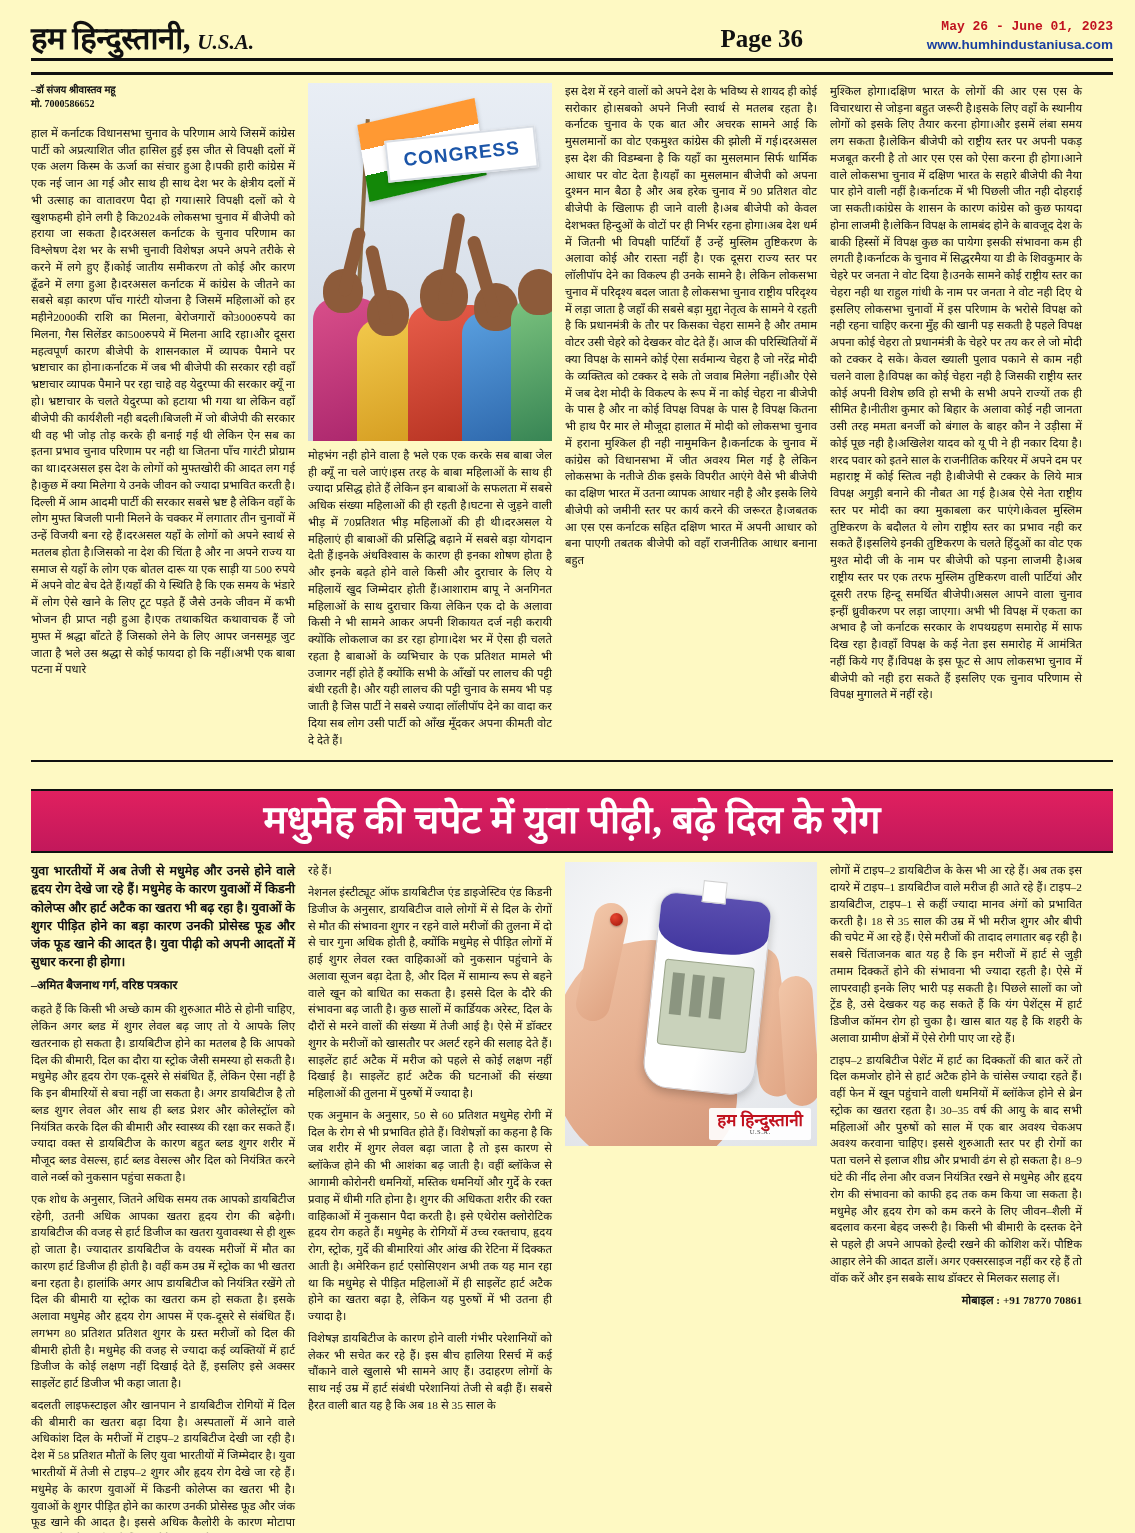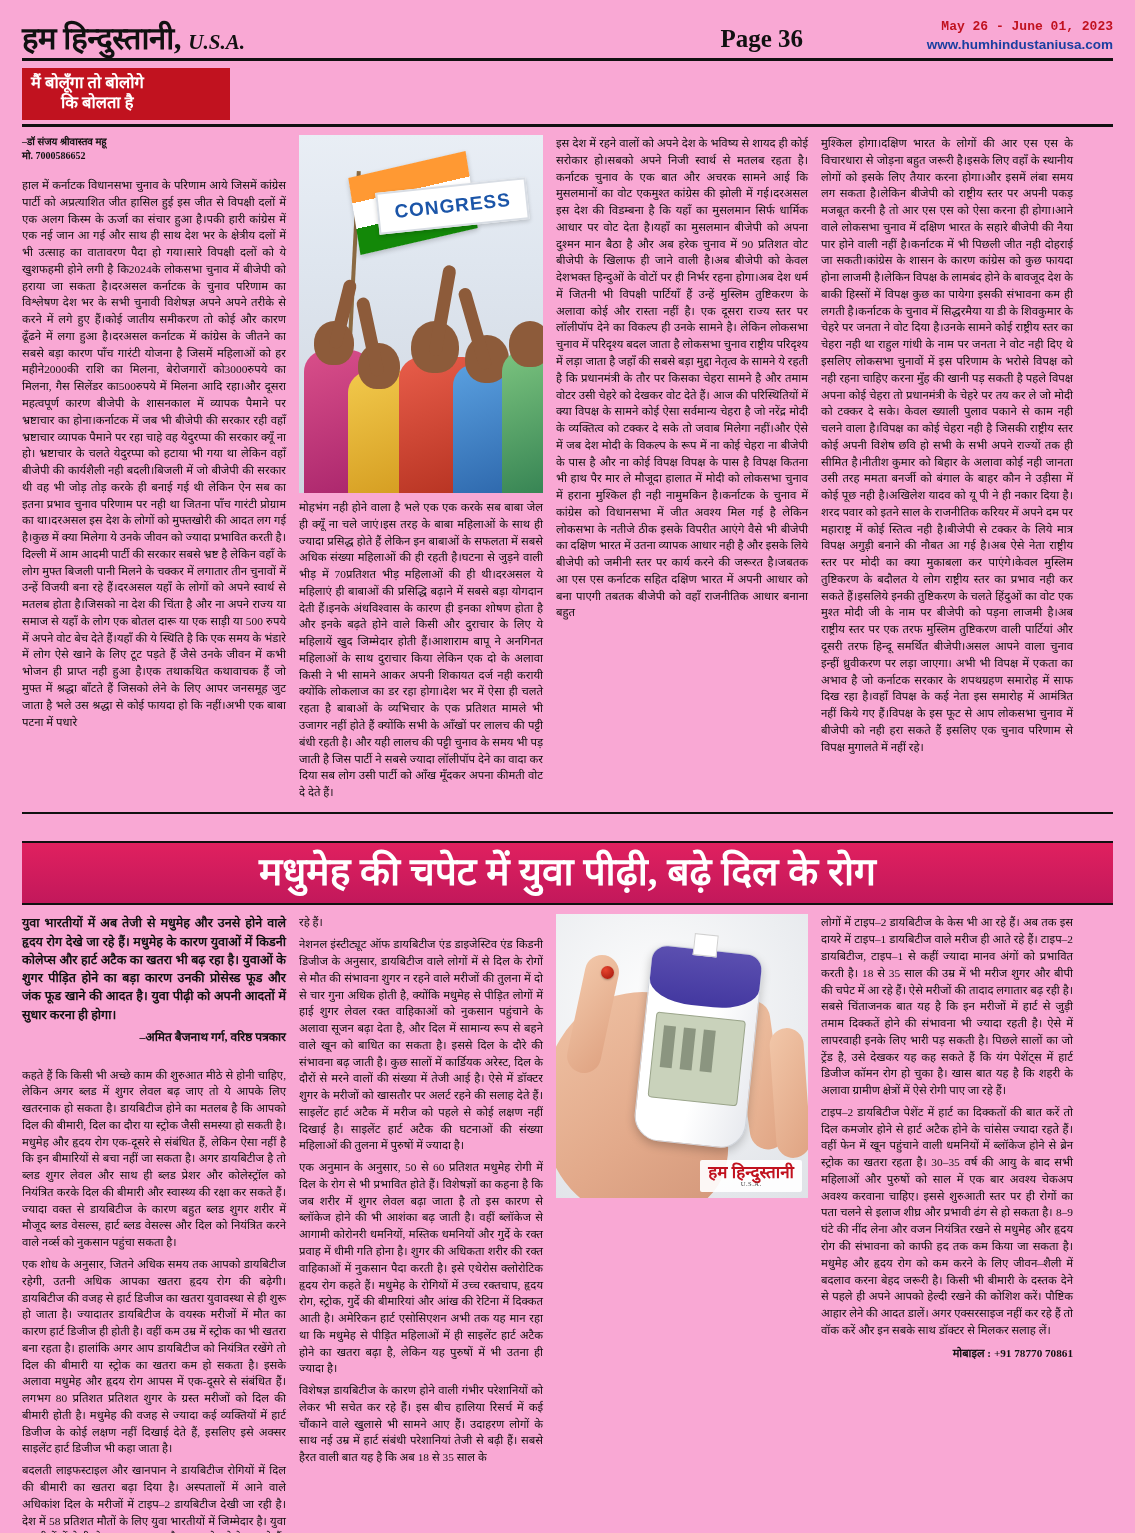--- a/index.html
+++ b/index.html
@@ -7,22 +7,22 @@
   body {
     width:1135px; height:1533px;
     background:#fff;
     font-family:"Liberation Serif", serif;
     color:#111;
     position:relative;
     overflow:hidden;
   }
   .page {
     position:absolute; inset:0;
-    padding:18px 22px 10px 22px;
-    background:#f9a8d4;
+    padding:18px 22px 10px 31px;
+    background:#fef9c3;
   }
 
   
   .masthead {
     display:flex; align-items:flex-end; gap:10px;
     border-bottom:3px solid #111;
     padding-bottom:4px;
   }
   .logo-block { width:310px; }
   .logo-main {
@@ -182,21 +182,21 @@
   }
   .b1 { width:264px; }
   .b2 { width:244px; }
   .b3 { width:252px; }
   .b4 { width:252px; }
 
   .lead {
     font-weight:bold; font-size:12.6px; line-height:1.45; text-align:justify;
     margin:0 0 5px 0;
   }
-  .lead-by { font-weight:bold; font-size:12px; text-align:right; margin-bottom:20px; }
+  .lead-by { font-weight:bold; font-size:12px; margin-bottom:7px; }
 
   .photo2 {
     width:100%; height:284px; margin:0 0 6px 0;
     position:relative; overflow:hidden;
     background:linear-gradient(180deg,#f3f4f6,#e6e8ec);
   }
   .g-bg { position:absolute; inset:0; background:radial-gradient(circle at 40% 30%, #fdfdfd 0%, #eceef1 55%, #dfe2e7 100%); }
   .g-hand {
     position:absolute; left:-6%; bottom:-6%;
     width:72%; height:78%;
@@ -276,24 +276,20 @@
     <div class="page-no-wrap">
       <div class="page-no">Page 36</div>
     </div>
     <div class="mast-right">
       <div class="mast-date">May 26 - June 01, 2023</div>
       <div class="mast-url">www.humhindustaniusa.com</div>
     </div>
   </div>
 
   <div class="story-head">
-    <div class="kicker">
-      <span class="l1">मैं बोलूँगा तो बोलोगे</span>
-      <span class="l2">कि बोलता है</span>
-    </div>
   </div>
 
   <div class="article-top">
 
     <div class="col col1">
       <div class="byline">
         <div>–डॉ संजय श्रीवास्तव महू</div>
         <div>मो. 7000586652</div>
       </div>
       <p>हाल में कर्नाटक विधानसभा चुनाव के परिणाम आये जिसमें कांग्रेस पार्टी को अप्रत्याशित जीत हासिल हुई इस जीत से विपक्षी दलों में एक अलग किस्म के ऊर्जा का संचार हुआ है।पकी हारी कांग्रेस में एक नई जान आ गई और साथ ही साथ देश भर के क्षेत्रीय दलों में भी उत्साह का वातावरण पैदा हो गया।सारे विपक्षी दलों को ये खुशफहमी होने लगी है कि2024के लोकसभा चुनाव में बीजेपी को हराया जा सकता है।दरअसल कर्नाटक के चुनाव परिणाम का विश्लेषण देश भर के सभी चुनावी विशेषज्ञ अपने अपने तरीके से करने में लगे हुए हैं।कोई जातीय समीकरण तो कोई और कारण ढूँढने में लगा हुआ है।दरअसल कर्नाटक में कांग्रेस के जीतने का सबसे बड़ा कारण पाँच गारंटी योजना है जिसमें महिलाओं को हर महीने2000की राशि का मिलना, बेरोजगारों को3000रुपये का मिलना, गैस सिलेंडर का500रुपये में मिलना आदि रहा।और दूसरा महत्वपूर्ण कारण बीजेपी के शासनकाल में व्यापक पैमाने पर भ्रष्टाचार का होना।कर्नाटक में जब भी बीजेपी की सरकार रही वहाँ भ्रष्टाचार व्यापक पैमाने पर रहा चाहे वह येदुरप्पा की सरकार क्यूँ ना हो। भ्रष्टाचार के चलते येदुरप्पा को हटाया भी गया था लेकिन वहाँ बीजेपी की कार्यशैली नही बदली।बिजली में जो बीजेपी की सरकार थी वह भी जोड़ तोड़ करके ही बनाई गई थी लेकिन ऐन सब का इतना प्रभाव चुनाव परिणाम पर नही था जितना पाँच गारंटी प्रोग्राम का था।दरअसल इस देश के लोगों को मुफ्तखोरी की आदत लग गई है।कुछ में क्या मिलेगा ये उनके जीवन को ज्यादा प्रभावित करती है।दिल्ली में आम आदमी पार्टी की सरकार सबसे भ्रष्ट है लेकिन वहाँ के लोग मुफ्त बिजली पानी मिलने के चक्कर में लगातार तीन चुनावों में उन्हें विजयी बना रहे हैं।दरअसल यहाँ के लोगों को अपने स्वार्थ से मतलब होता है।जिसको ना देश की चिंता है और ना अपने राज्य या समाज से यहाँ के लोग एक बोतल दारू या एक साड़ी या 500 रुपये में अपने वोट बेच देते हैं।यहाँ की ये स्थिति है कि एक समय के भंडारे में लोग ऐसे खाने के लिए टूट पड़ते हैं जैसे उनके जीवन में कभी भोजन ही प्राप्त नही हुआ है।एक तथाकथित कथावाचक हैं जो मुफ्त में श्रद्धा बाँटते हैं जिसको लेने के लिए आपर जनसमूह जुट जाता है भले उस श्रद्धा से कोई फायदा हो कि नहीं।अभी एक बाबा पटना में पधारे</p>

